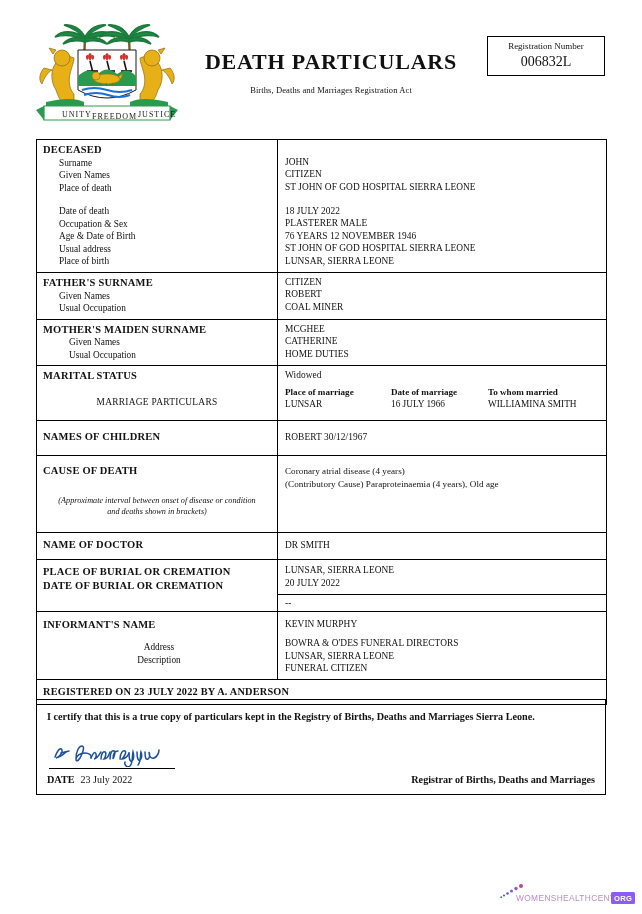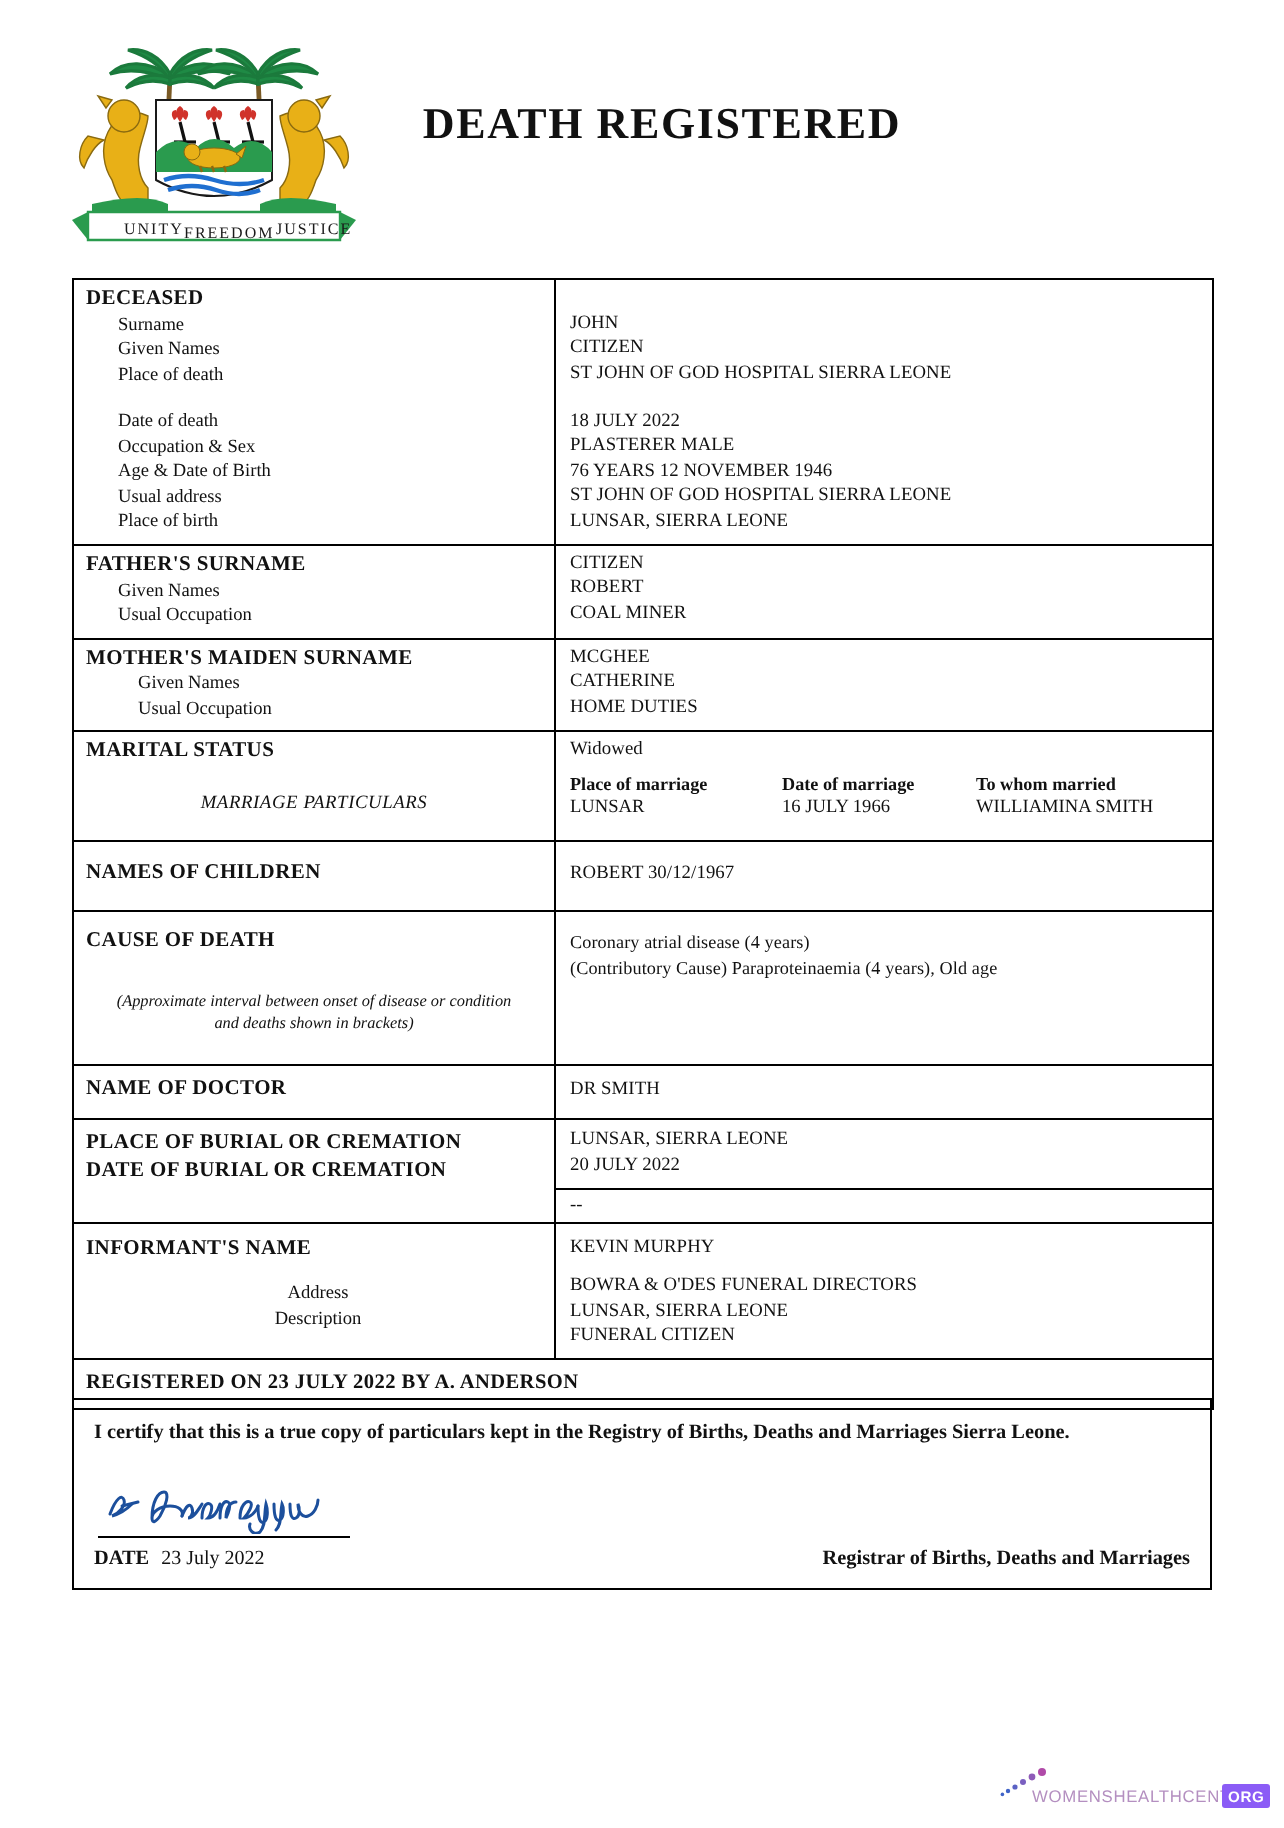--- a/index.html
+++ b/index.html
@@ -115,21 +115,20 @@
     white-space: nowrap;
   }
   .val-sm { font-size: 9.1px; }
   .blank-line { height: 11px; }
 
   .centered-sub {
     font-size: 9.4px;
     text-align: center;
     letter-spacing: 0.3px;
     margin-top: 14px;
-    font-style: italic;
   }
   .italic-note {
     font-size: 8.2px;
     font-style: italic;
     text-align: center;
     line-height: 1.35;
     margin-top: 17px;
     padding: 0 10px;
   }
 
@@ -317,23 +316,28 @@
       <path d="M22 82 L148 82 L148 96 L22 96 Z" fill="#ffffff" stroke="#2a9b4e" stroke-width="1.2"></path>
       <path d="M22 82 L14 86 L22 96 Z" fill="#2a9b4e"></path>
       <path d="M148 82 L156 86 L148 96 Z" fill="#2a9b4e"></path>
       <text x="40" y="93" font-family="'Liberation Serif',serif" font-size="8" fill="#1a1a1a" letter-spacing="1">UNITY</text>
       <text x="70" y="95" font-family="'Liberation Serif',serif" font-size="8" fill="#1a1a1a" letter-spacing="1">FREEDOM</text>
       <text x="116" y="93" font-family="'Liberation Serif',serif" font-size="8" fill="#1a1a1a" letter-spacing="1">JUSTICE</text>
     </svg>
   </div>
 
   <div class="title-block">
-    <div class="title-doc">DEATH REGISTERED</div>
+    <div class="title-doc">DEATH PARTICULARS</div>
+    <div class="title-act">Births, Deaths and Marriages Registration Act</div>
   </div>
 
+  <div class="regnum-box">
+    <div class="regnum-label">Registration Number</div>
+    <div class="regnum-value">006832L</div>
+  </div>
 </div>
 
 <table class="cert-table">
   <colgroup>
       <col class="c-label">
       <col class="c-value">
     </colgroup>
   <tbody>
 
     <tr>

